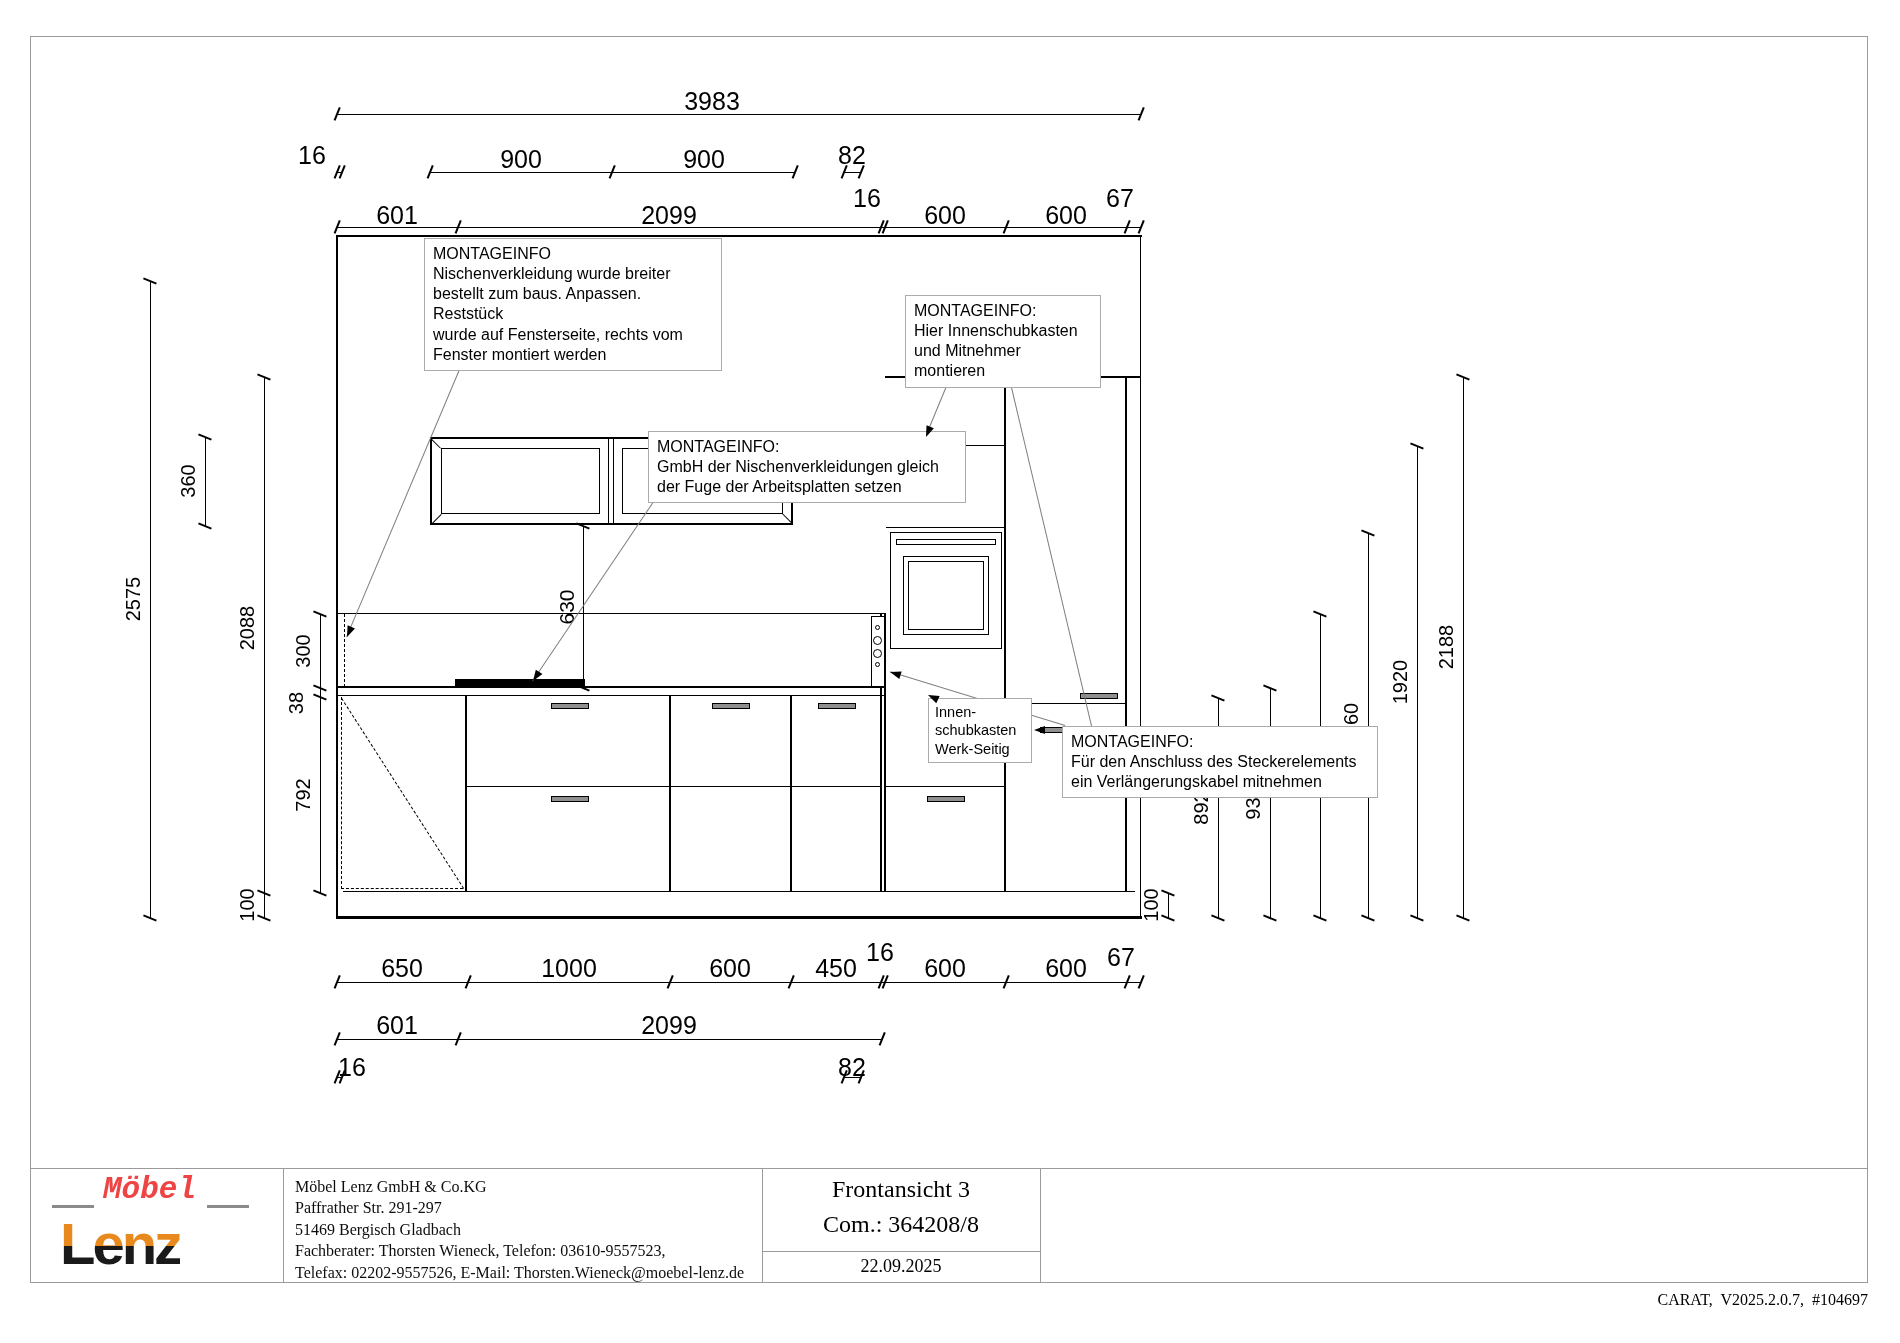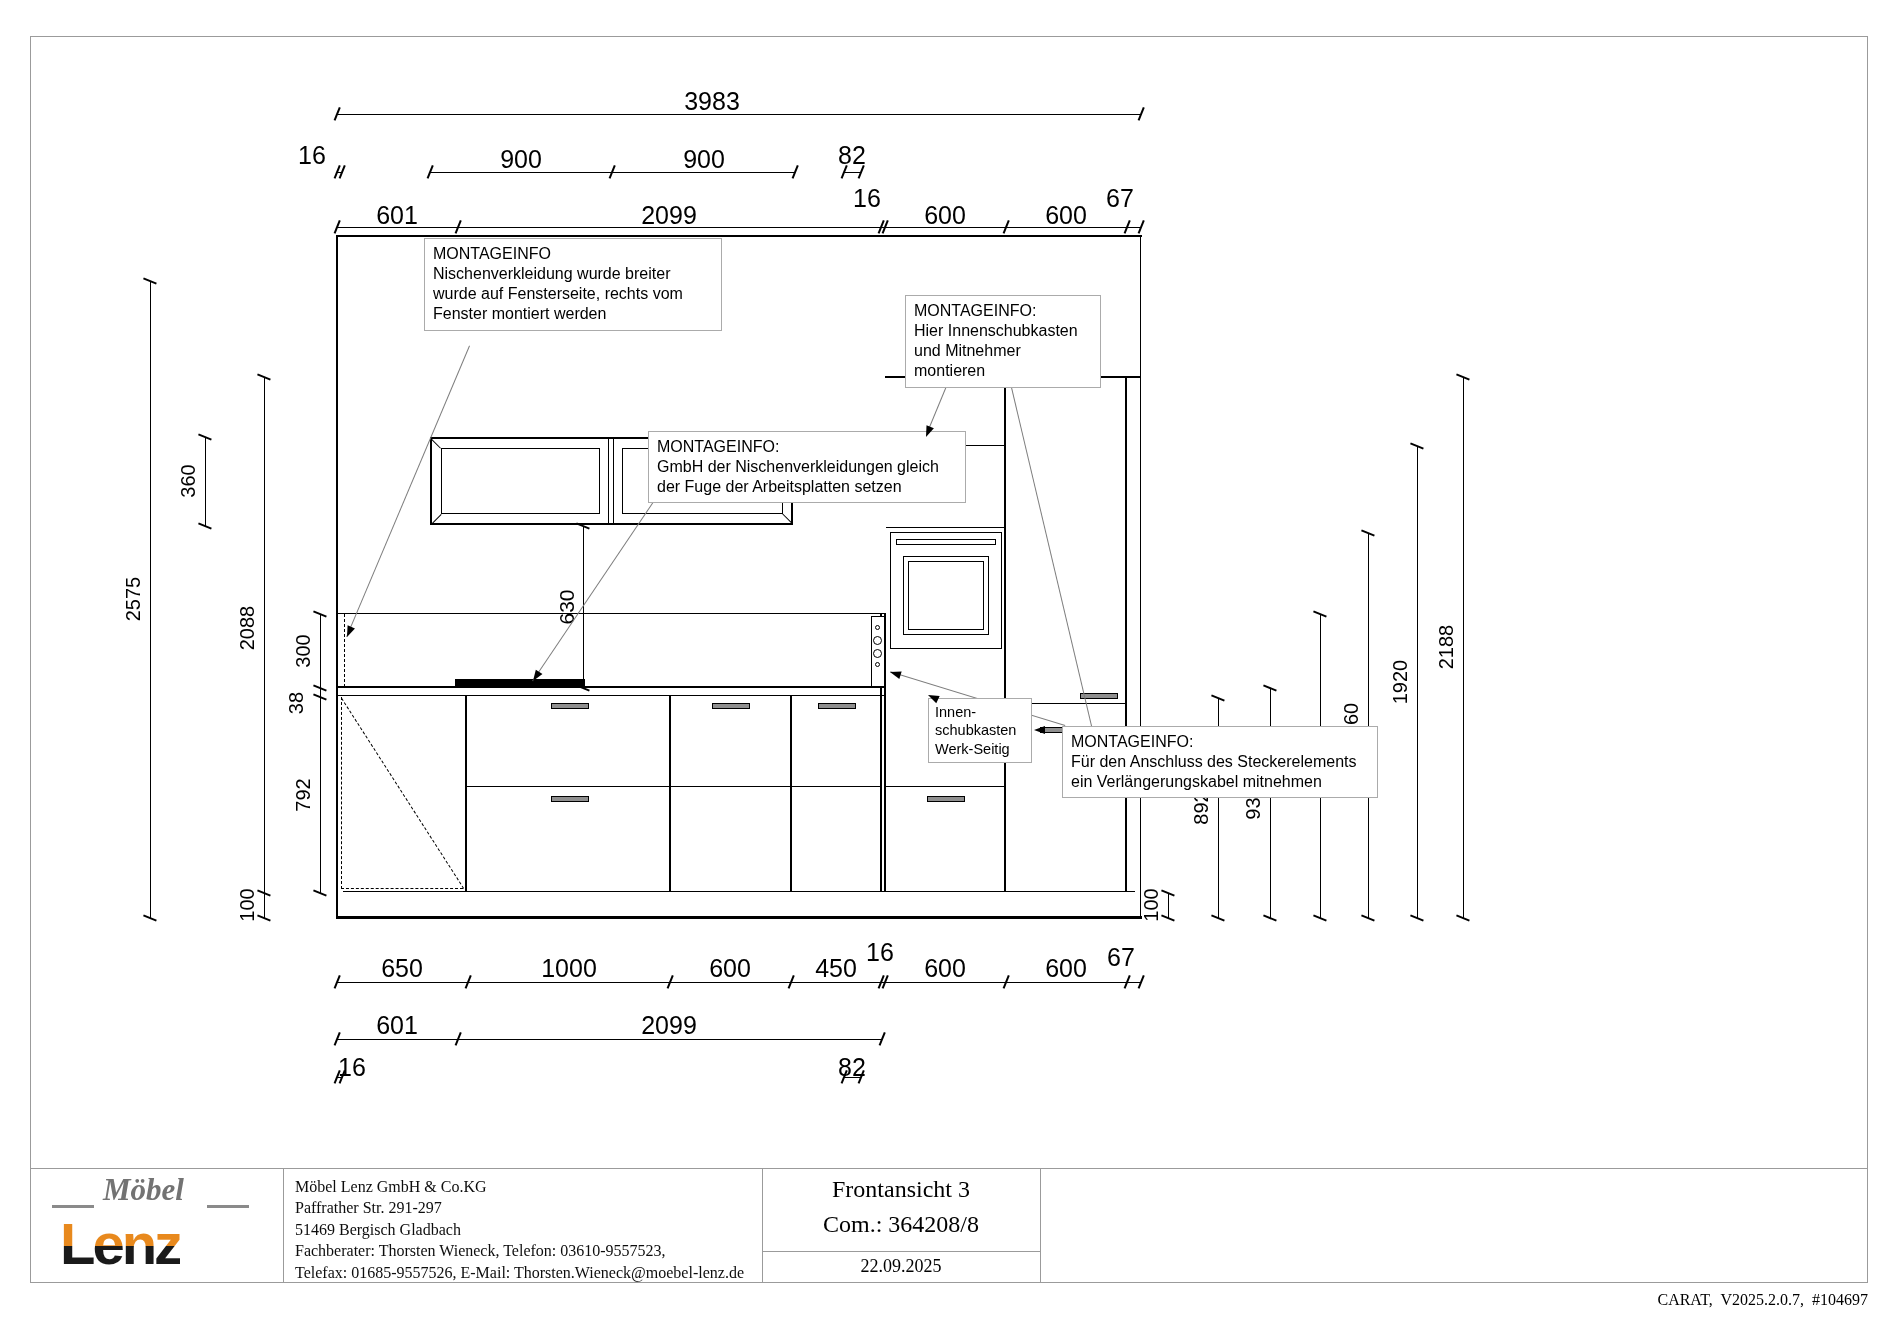--- a/index.html
+++ b/index.html
@@ -18,22 +18,22 @@
   .tkh{position:absolute;width:14px;height:1.6px;background:#000;margin:-1px 0 0 -7px;transform:rotate(-68deg);}
   .tkv{position:absolute;width:14px;height:1.6px;background:#000;margin:-1px 0 0 -7px;transform:rotate(22deg);}
   .dl{position:absolute;font-size:25px;line-height:1;transform:translateX(-50%);white-space:nowrap;}
   .dlv{position:absolute;font-size:20px;line-height:1;transform:translate(-50%,-50%) rotate(-90deg);white-space:nowrap;}
   .hdl{position:absolute;height:4px;background:#8f8f8f;border:1px solid #000;width:36px;}
   .mbox{position:absolute;background:#fff;border:1px solid #ababab;font-size:16px;line-height:1.26;padding:5px 8px;}
   .ldr{position:absolute;height:0;border-top:1px solid #7d7d7d;transform-origin:0 0;}
   .ahd{position:absolute;width:0;height:0;border-left:11px solid #000;border-top:4px solid transparent;
        border-bottom:4px solid transparent;margin:-4px 0 0 -11px;transform-origin:100% 50%;}
   .circ{position:absolute;border:1.2px solid #000;border-radius:50%;background:#fff;box-sizing:border-box;}
-  .logo-script{position:absolute;font-family:Liberation Serif, serif;font-style:italic;font-weight:bold;
-       font-size:31px;color:#737373;}
+  .logo-script{position:absolute;font-family:Liberation Mono, monospace;font-style:italic;font-weight:bold;
+       font-size:31px;color:#ef4444;}
   .logo-word{position:absolute;font-weight:bold;font-size:58px;letter-spacing:-3px;color:#e2831c;
        background:linear-gradient(180deg,#e8891d 54%,#1a1a1a 54%);
        -webkit-background-clip:text;background-clip:text;-webkit-text-fill-color:transparent;}
   .addr{position:absolute;font-family:"Liberation Serif",serif;font-size:16px;line-height:1.34;color:#0d0d0d;}
   .tb-title{position:absolute;font-family:"Liberation Serif",serif;font-size:24px;transform:translateX(-50%);white-space:nowrap;}
   .note{position:absolute;font-family:"Liberation Serif",serif;font-size:16px;white-space:pre;}
 </style>
 </head>
 <body>
 
@@ -250,20 +250,21 @@
 
   <div class="ldr" style="left:470px;top:346px;width:316px;transform:rotate(112.9deg);"></div>
   <div class="ldr" style="left:950px;top:379px;width:63px;transform:rotate(112.5deg);"></div>
   <div class="ldr" style="left:1010px;top:379px;width:360px;transform:rotate(76.7deg);"></div>
   <div class="ldr" style="left:660px;top:493px;width:227px;transform:rotate(124deg);"></div>
   <div class="ldr" style="left:1065px;top:726px;width:183px;transform:rotate(197.1deg);"></div>
 
   <div class="mbox" style="left:424px;top:238px;width:280px;">
     <div>MONTAGEINFO</div>
     <div>Nischenverkleidung wurde breiter</div>
+    <div>bestellt zum baus. Anpassen. Reststück</div>
     <div>wurde auf Fensterseite, rechts vom</div>
     <div>Fenster montiert werden</div>
   </div>
   <div class="mbox" style="left:905px;top:295px;width:178px;">
     <div>MONTAGEINFO:</div>
     <div>Hier Innenschubkasten</div>
     <div>und Mitnehmer</div>
     <div>montieren</div>
   </div>
   <div class="mbox" style="left:648px;top:431px;width:300px;">
@@ -301,21 +302,21 @@
       <div class="logo-script" style="left:103px;top:1172px;">Möbel</div>
       <div class="ln" style="left:207px;top:1205px;width:42px;height:3px;background:#8a8a8a;"></div>
       <div class="logo-word" style="left:60px;top:1210px;">Lenz</div>
     </div>
 
     <div class="addr" style="left:295px;top:1176px;">
       <div>Möbel Lenz GmbH &amp; Co.KG</div>
       <div>Paffrather Str. 291-297</div>
       <div>51469 Bergisch Gladbach</div>
       <div>Fachberater: Thorsten Wieneck, Telefon: 03610-9557523,</div>
-      <div>Telefax: 01685-9557526, E-Mail: Thorsten.Wieneck@moebel-lenz.de</div>
+      <div>Telefax: 02202-9557526, E-Mail: Thorsten.Wieneck@moebel-lenz.de</div>
     </div>
 
     <div class="tb-title" style="left:901px;top:1176px;">Frontansicht 3</div>
     <div class="tb-title" style="left:901px;top:1211px;">Com.: 364208/8</div>
     <div class="tb-title" style="left:901px;top:1256px;font-size:18px;">22.09.2025</div>
   </div>
 
   <div class="note" style="right:32px;top:1291px;">CARAT,  V2025.2.0.7,  #104697</div>
 </div>
 

